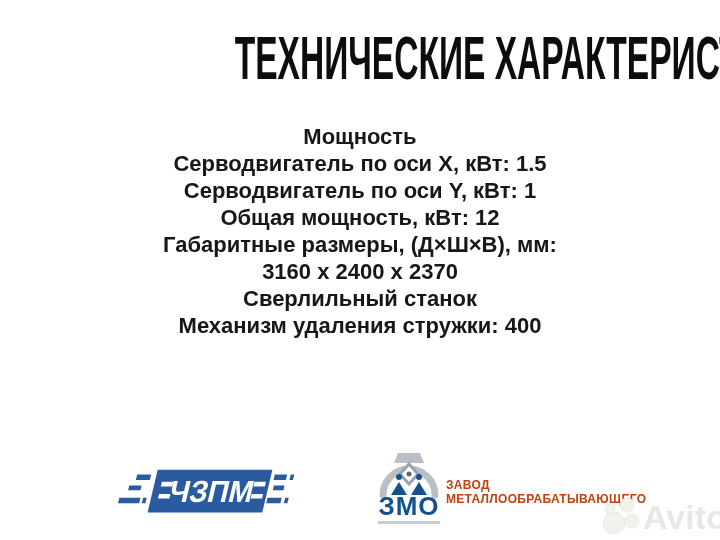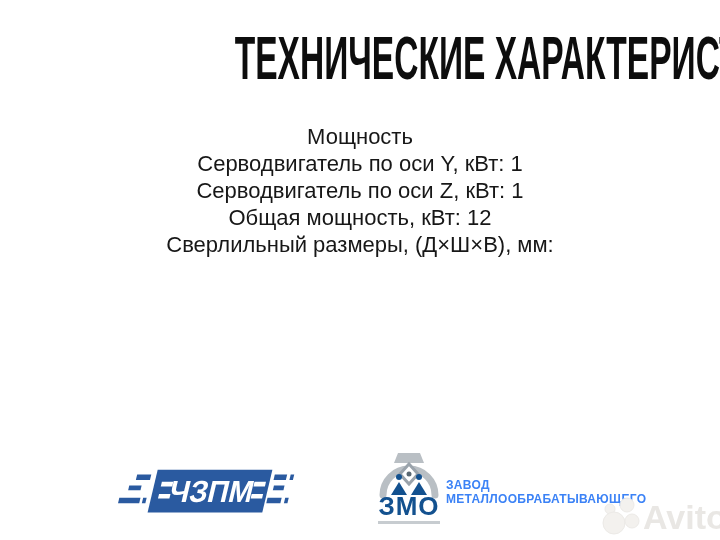--- a/index.html
+++ b/index.html
@@ -33,20 +33,21 @@
   
   .specs {
     position: absolute;
     left: 0; right: 0; top: 123px;
     text-align: center;
   }
   .spec-line {
     font-size: 22px;
     line-height: 27px;
     color: #171717;
+    font-weight: bold;
   }
   
   .chzpm-logo {
     position: absolute;
     left: 116px; top: 467px;
   }
   .zmo-logo {
     position: absolute;
     left: 378px; top: 451px;
   }
@@ -80,33 +81,36 @@
 <div class="page">
 
   <div class="title-wrap">
     <span class="title-text">ТЕХНИЧЕСКИЕ ХАРАКТЕРИСТИКИ</span>
   </div>
 
   <div class="specs">
 
       <div class="spec-line">Мощность</div>
 
+      <div class="spec-line">Серводвигатель по оси X, кВт: 1.5</div>
 
       <div class="spec-line">Серводвигатель по оси Y, кВт: 1</div>
 
-      <div class="spec-line">Серводвигатель по оси Z, кВт: 1</div>
 
 
       <div class="spec-line">Общая мощность, кВт: 12</div>
 
-      <div class="spec-line">Сверлильный размеры, (Д×Ш×В), мм:</div>
+      <div class="spec-line">Габаритные размеры, (Д×Ш×В), мм:</div>
+
+      <div class="spec-line">3160 x 2400 x 2370</div>
+
+      <div class="spec-line">Сверлильный станок</div>
 
 
-
-
+      <div class="spec-line">Механизм удаления стружки: 400</div>
     </div>
 
   <svg class="chzpm-logo" width="180" height="52" viewBox="0 0 204 56" preserveAspectRatio="none">
     <g transform="translate(12,0) skewX(-14)">
 
       <g>
         <rect x="14" y="8" width="16" height="6" fill="#2a5aa0"></rect>
         <rect x="8" y="20" width="14" height="5" fill="#2a5aa0"></rect>
         <rect x="0" y="33" width="24" height="6" fill="#2a5aa0"></rect>
         <rect x="27" y="33" width="4" height="6" fill="#2a5aa0"></rect>
@@ -145,21 +149,21 @@
     <polygon points="13,44 21,31 29,44" fill="#13518f"></polygon>
     <polygon points="33,44 41,31 49,44" fill="#13518f"></polygon>
     <circle cx="21" cy="26" r="3" fill="#13518f"></circle>
     <circle cx="41" cy="26" r="3" fill="#13518f"></circle>
 
     <text x="31" y="64" text-anchor="middle" font-family="Liberation Sans, sans-serif" font-size="26" font-weight="700" letter-spacing="1" fill="#13518f">ЗМО</text>
 
     <rect x="0" y="70" width="62" height="3" fill="#c7ccd0"></rect>
   </svg>
 
-  <div class="zmo-name" style="color: #3b82f6;">
+  <div class="zmo-name" style="color: #c2410c;">
 
       <div>ЗАВОД</div>
 
       <div>МЕТАЛЛООБРАБАТЫВАЮЩЕГО</div>
 
     </div>
 
   <div class="watermark">
     <svg width="42" height="40" viewBox="0 0 42 40">
       <circle cx="9" cy="13" r="5" fill="#f3f1ee" stroke="#eceae7" stroke-width="1"></circle>

